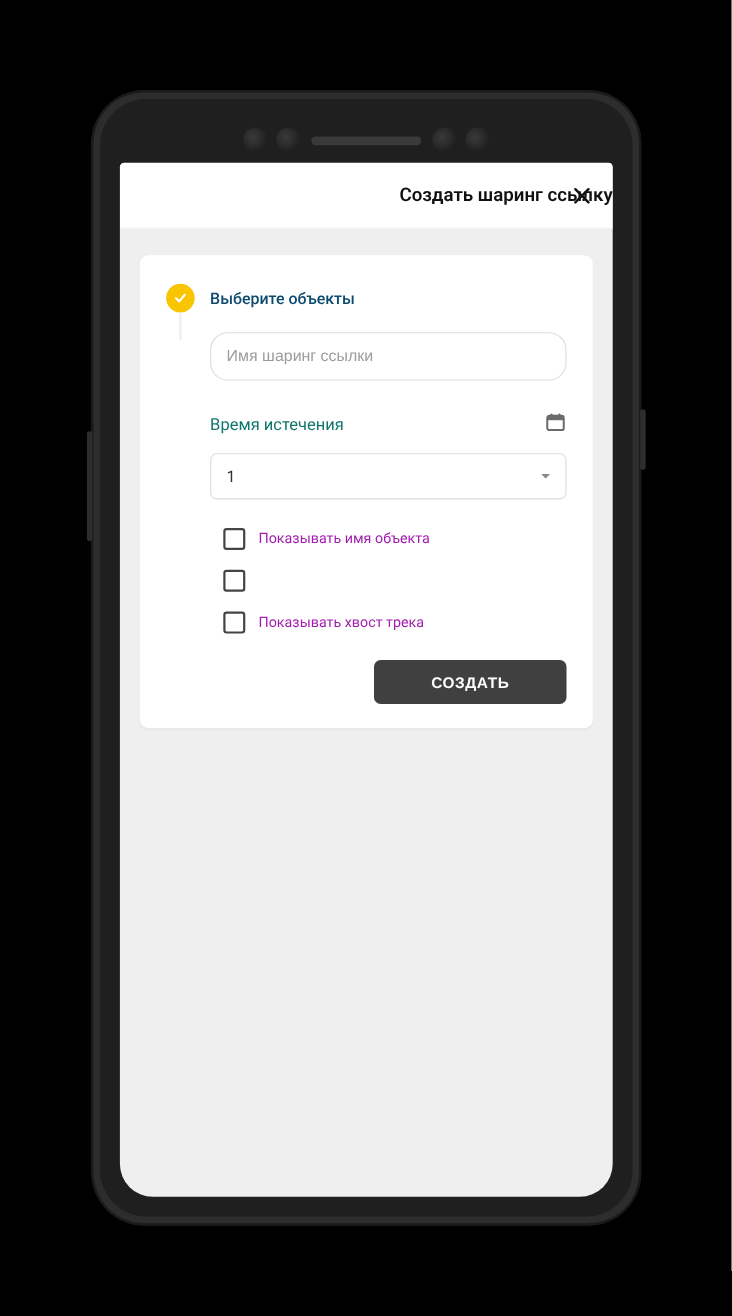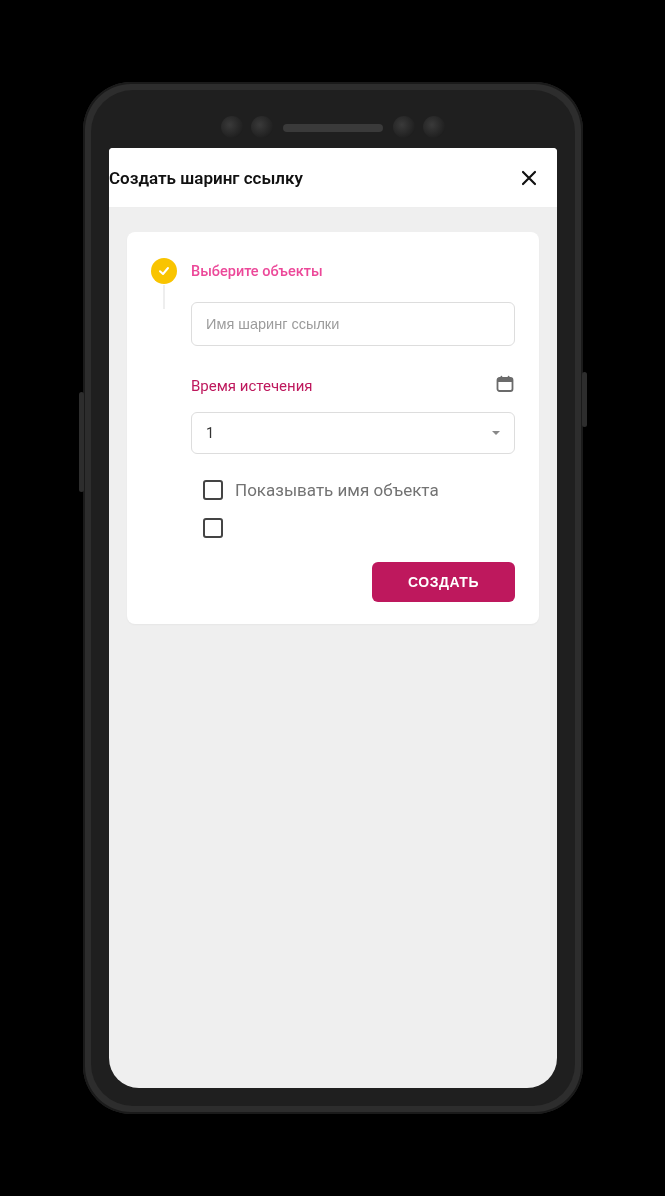--- a/index.html
+++ b/index.html
@@ -64,21 +64,21 @@
     border-radius: 4px 4px 30px 30px;
     overflow: hidden;
   }
 
   
   .header {
     background: #fff;
     height: 60px;
     display: flex;
     align-items: center;
-    justify-content: flex-start;
+    justify-content: flex-end;
     position: relative;
     border-bottom: 1px solid #eee;
   }
   .header-title {
     font-size: 17px;
     font-weight: 600;
     color: #111;
   }
   .close-btn {
     position: absolute;
@@ -105,57 +105,57 @@
   }
   .step + .step { margin-top: 26px; }
   .step-badge {
     width: 26px; height: 26px;
     border-radius: 50%;
     background: #f9c400;
     display:flex; align-items:center; justify-content:center;
     flex-shrink: 0;
   }
   .step-label {
-    color: #ec4899;
+    color: #0c4a6e;
     font-size: 14.5px;
     font-weight: 500;
   }
   .step-connector {
     position: absolute;
     left: 12px;
     top: 27px;
     width: 2px;
     height: 24px;
     background: #eee;
   }
 
   .field {
     margin-top: 18px;
     margin-left: 40px;
   }
   .input-text {
     width: 100%;
     height: 44px;
     border: 1px solid #ddd;
-    border-radius: 6px;
+    border-radius: 16px;
     padding: 0 14px;
     font-size: 14.5px;
     color: #333;
     outline: none;
   }
   .input-text::placeholder { color: #9c9c9c; }
 
   .exp-row {
     margin-top: 28px;
     margin-left: 40px;
     display:flex; align-items:center; justify-content:space-between;
   }
   .exp-label {
     font-size: 15px;
-    color: #be185d;
+    color: #0f766e;
   }
   .cal-icon { cursor: pointer; }
 
   .selects {
     margin-top: 14px;
     margin-left: 40px;
     display: flex;
     gap: 14px;
   }
   .select {
@@ -180,38 +180,38 @@
     display:flex; align-items:center; gap: 12px;
     cursor: pointer;
   }
   .check-box {
     width: 20px; height: 20px;
     border: 2px solid #444;
     border-radius: 3px;
     flex-shrink: 0;
   }
   .check-label {
-    font-size: 17px;
-    color: #737373;
+    font-size: 13px;
+    color: #a21caf;
   }
 
   .actions {
     margin-top: 24px;
     display:flex; justify-content:flex-end;
   }
   .btn-primary {
-    background: #be185d;
+    background: #404040;
     color: #fff;
     font-size: 14px;
     font-weight: 600;
     letter-spacing: 0.5px;
     border: none;
     border-radius: 6px;
     height: 40px;
-    padding: 0 36px;
+    padding: 0 52px;
     cursor: pointer;
   }
 </style>
 </head>
 <body>
 
 <div class="phone">
   <div class="side-btn right b1"></div>
   <div class="side-btn left b2"></div>
   <div class="phone-inner">
@@ -271,20 +271,24 @@
         </div>
 
         <div class="checks">
           <label class="check">
             <span class="check-box"></span>
             <span class="check-label">Показывать имя объекта</span>
           </label>
           <label class="check">
             <span class="check-box"></span>
           </label>
+          <label class="check">
+            <span class="check-box"></span>
+            <span class="check-label">Показывать хвост трека</span>
+          </label>
         </div>
 
         <div class="actions">
           <button class="btn-primary">СОЗДАТЬ</button>
         </div>
 
       </div>
 
     </div>
   </div>

